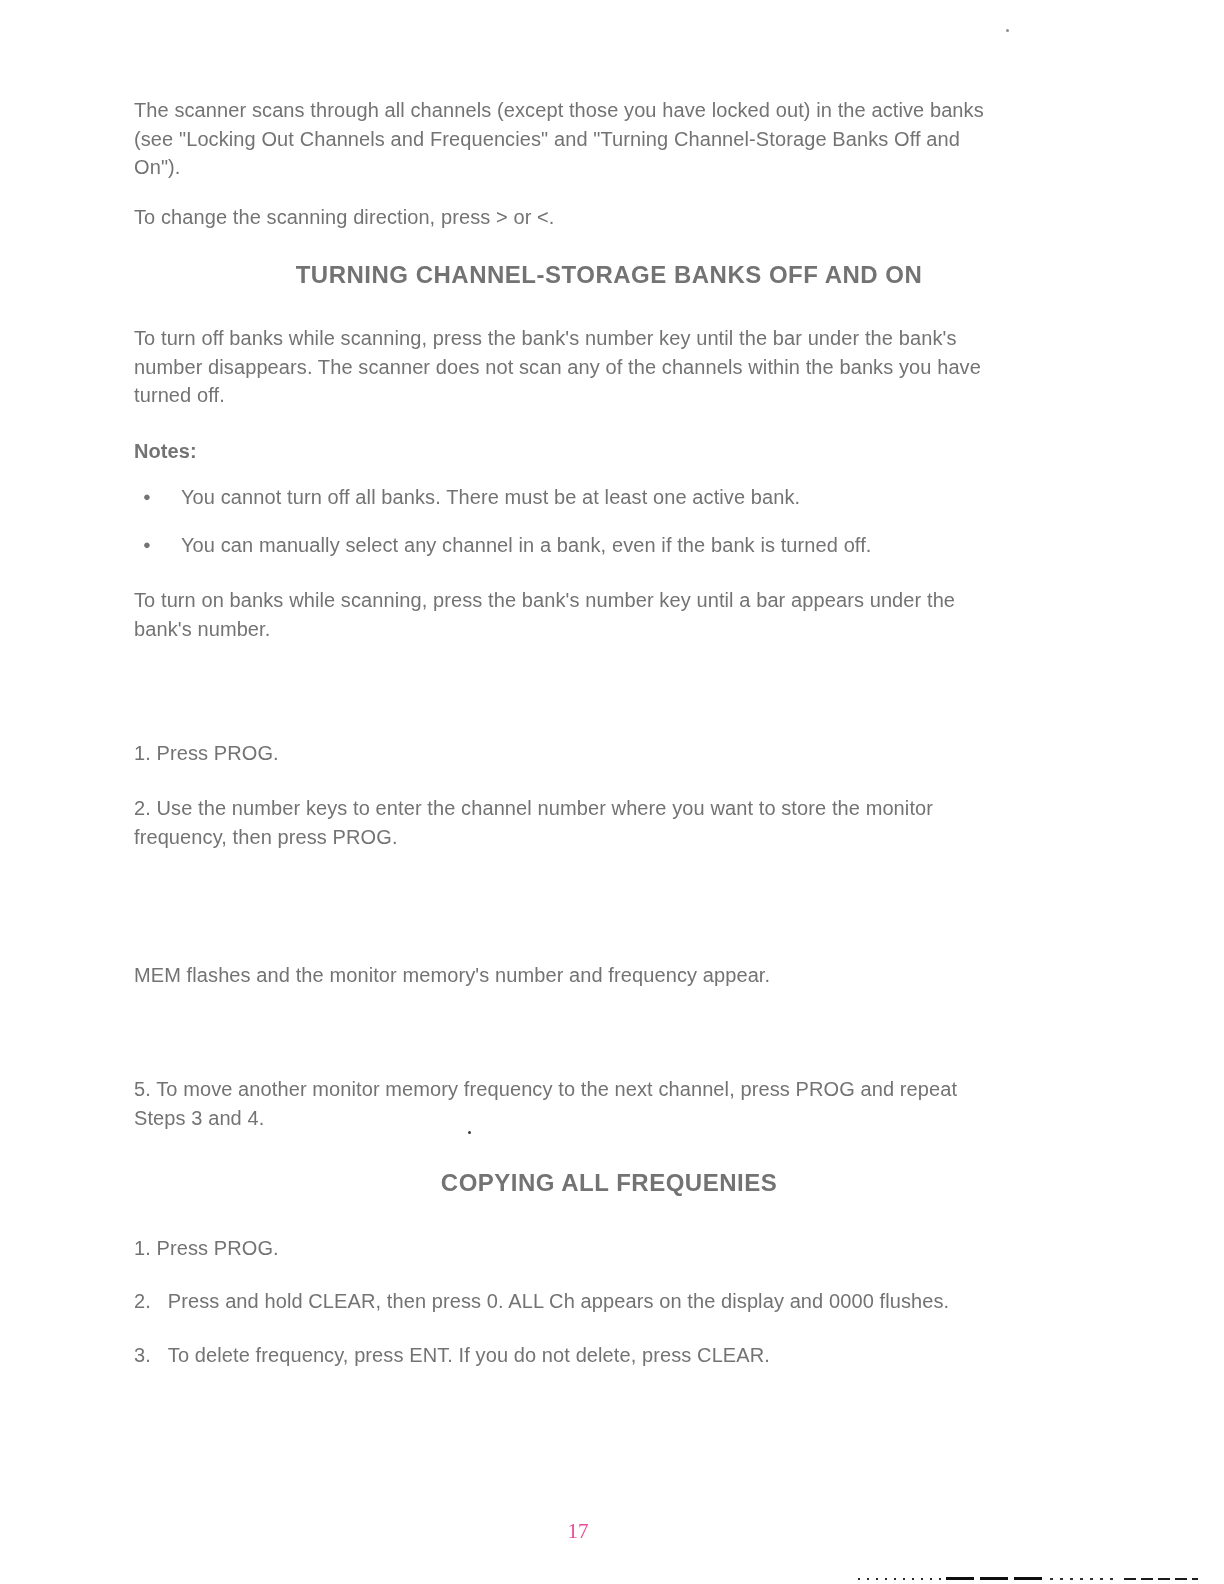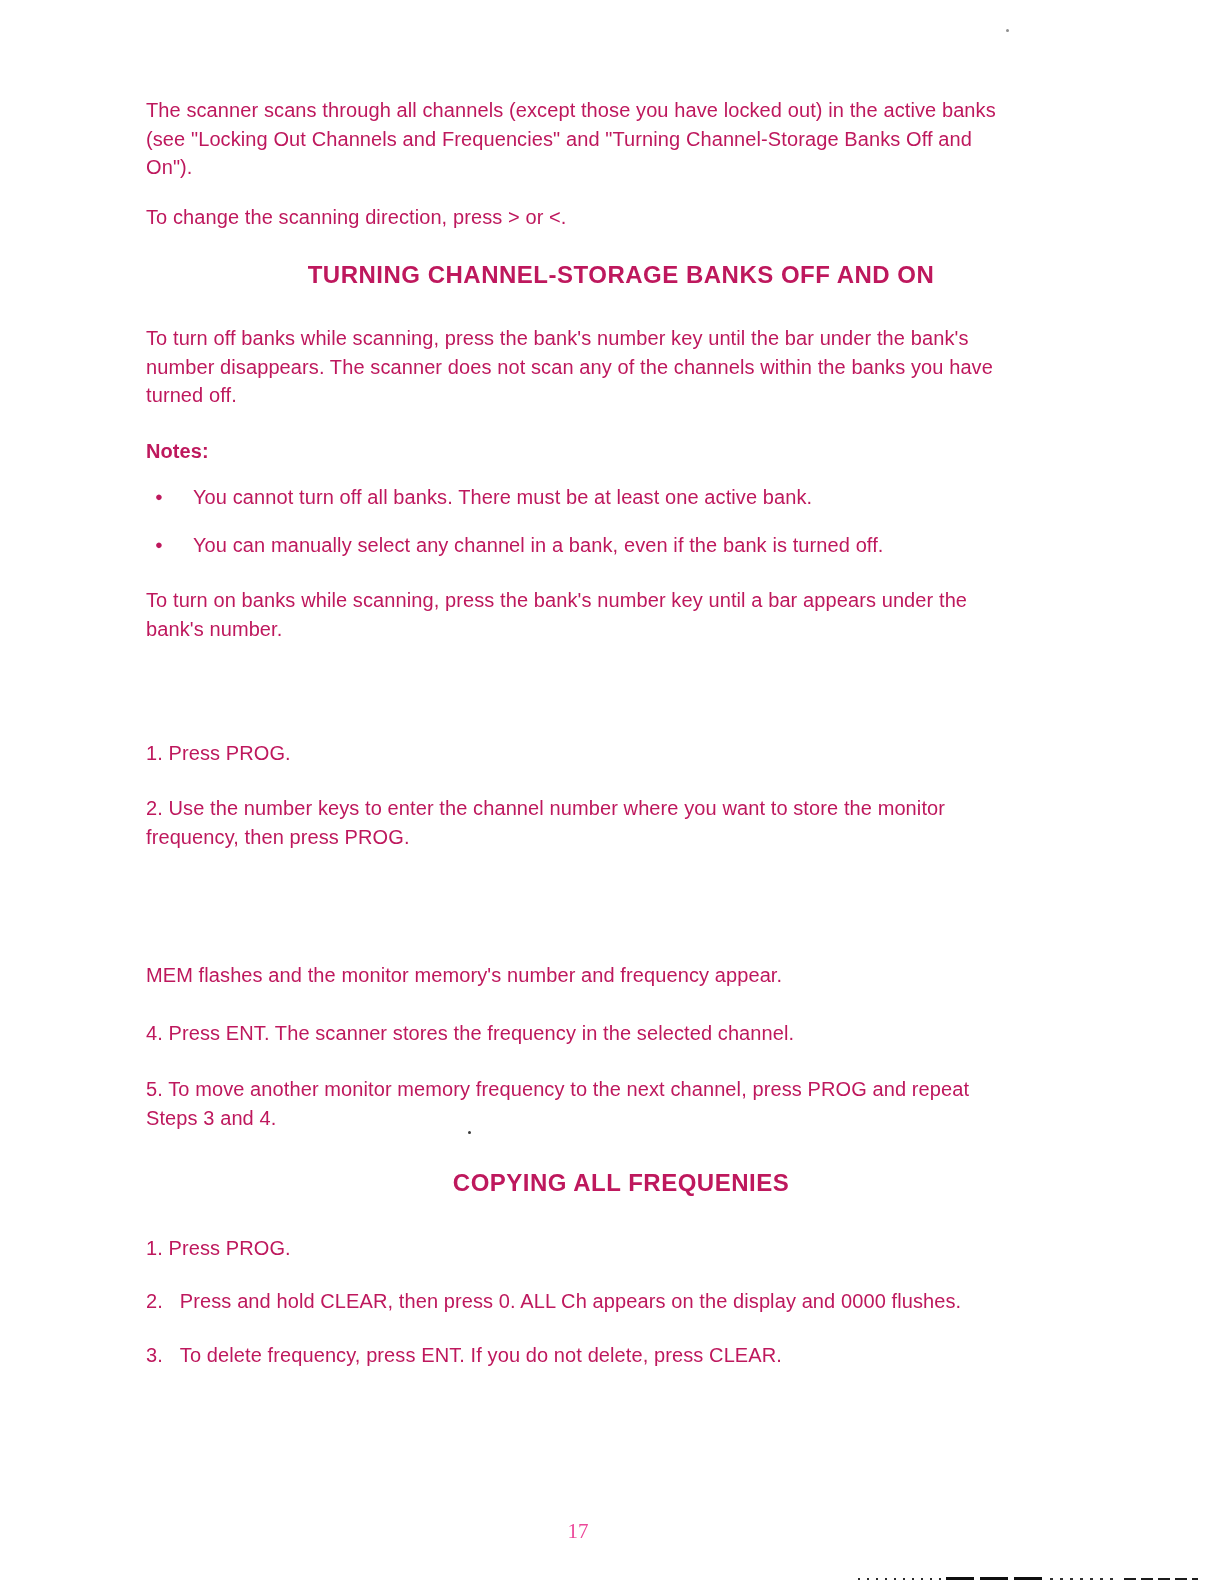--- a/index.html
+++ b/index.html
@@ -8,28 +8,28 @@
     width: 1224px;
     height: 1584px;
     margin: 0 auto;
     background: #ffffff;
     overflow: hidden;
     font-family: "Liberation Sans", "DejaVu Sans", sans-serif;
     color: #0d0d0d;
   }
   .blk {
     position: absolute;
-    left: 146px;
+    left: 134px;
     width: 950px;
     font-size: 20px;
     line-height: 28.5px;
     letter-spacing: 0.1px;
     white-space: pre-line;
     text-align: justify;
-    color: #be185d;
+    color: #737373;
   }
   .heading {
     font-size: 24px;
     font-weight: bold;
     line-height: 28px;
     letter-spacing: 0.5px;
     white-space: normal;
     text-align: center;
   }
   .bold { font-weight: bold; }
@@ -111,21 +111,20 @@
 
 
   <div class="blk" style="top:739px">1. Press PROG.</div>
 
   <div class="blk" style="top:794px">2. Use the number keys to enter the channel number where you want to store the monitor
 frequency, then press PROG.</div>
 
 
   <div class="blk" style="top:961px">MEM flashes and the monitor memory's number and frequency appear.</div>
 
-  <div class="blk" style="top:1019px">4. Press ENT. The scanner stores the frequency in the selected channel.</div>
 
   <div class="blk" style="top:1075px">5. To move another monitor memory frequency to the next channel, press PROG and repeat
 Steps 3 and 4.</div>
 
   <div class="blk heading" style="top:1169px">COPYING ALL FREQUENIES</div>
 
   <div class="blk" style="top:1234px">1. Press PROG.</div>
 
   <div class="blk" style="top:1287px">2.&nbsp;&nbsp;&nbsp;Press and hold CLEAR, then press 0. ALL Ch appears on the display and 0000 flushes.</div>
 

